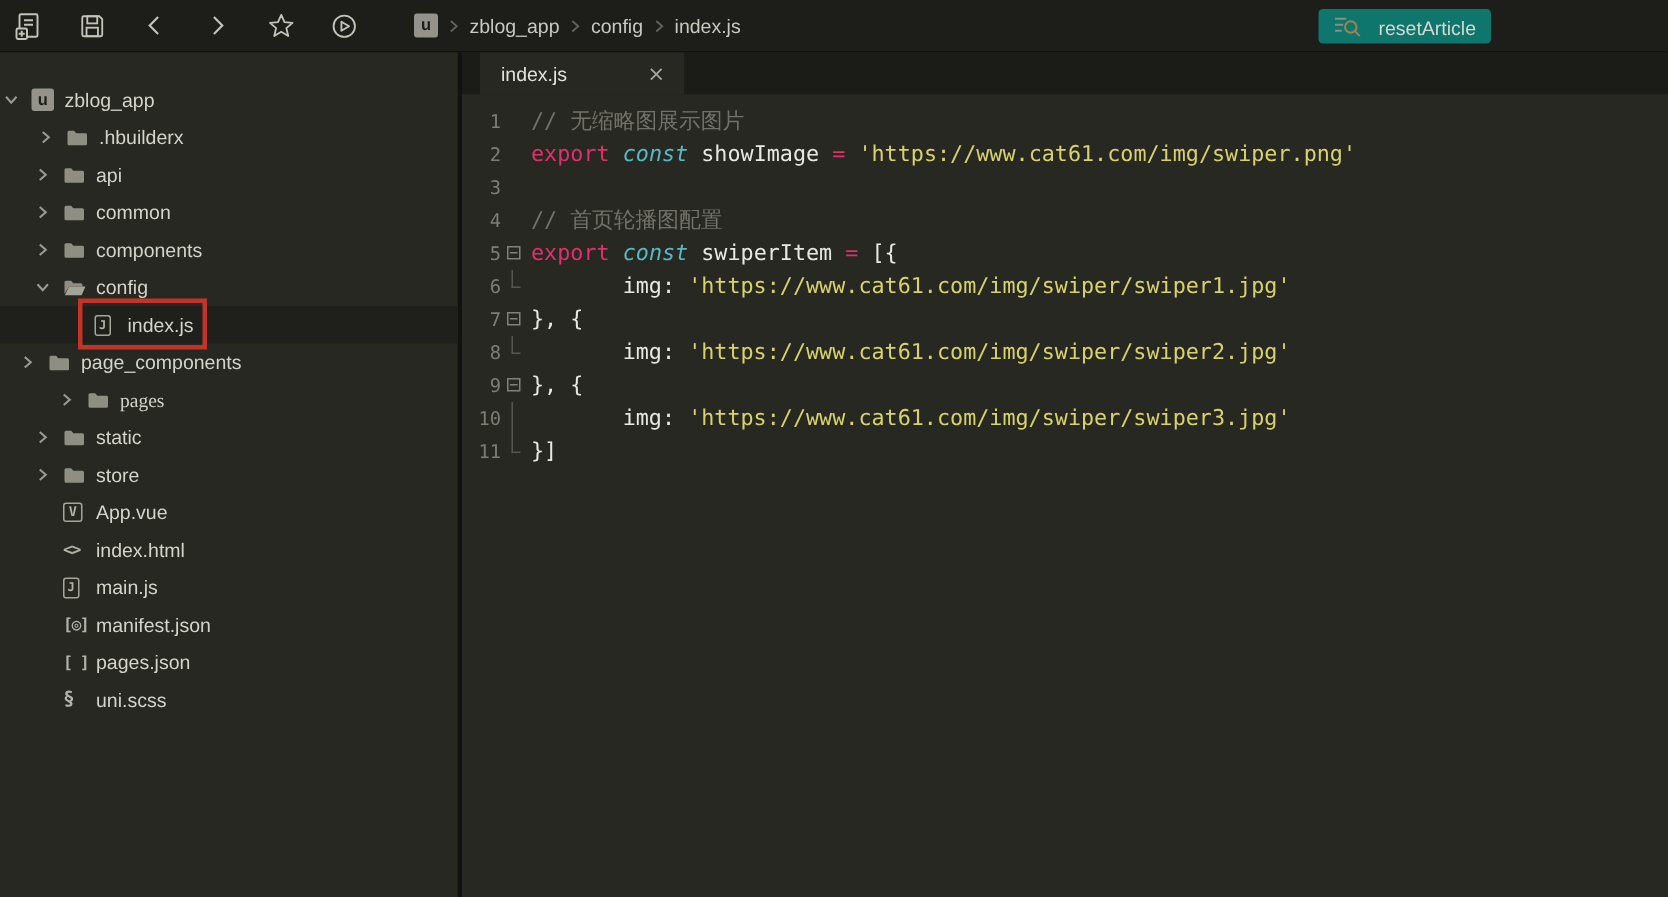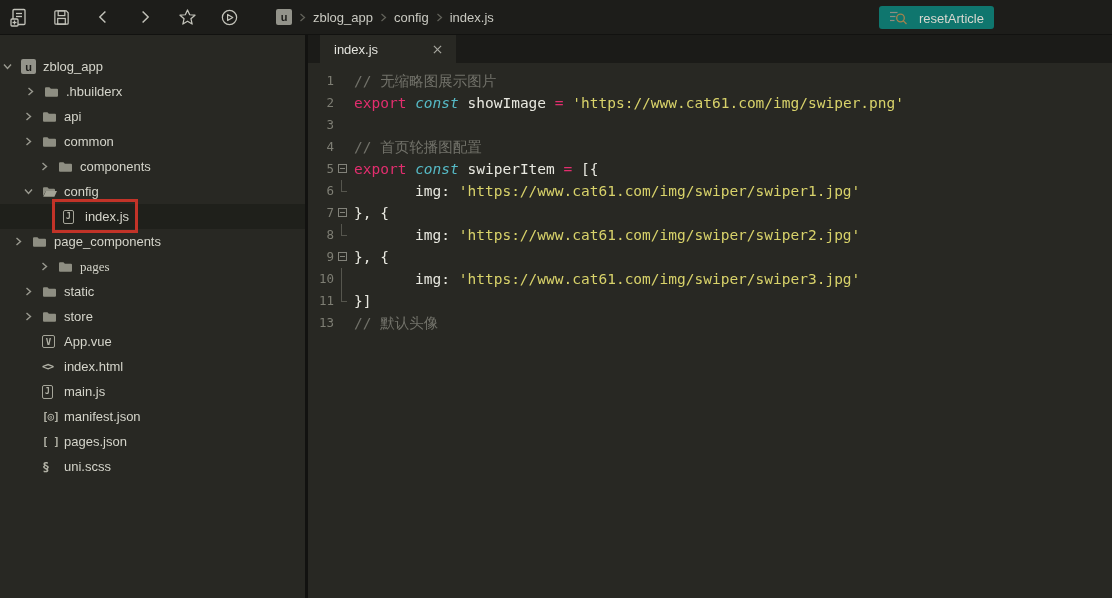--- a/index.html
+++ b/index.html
@@ -207,21 +207,21 @@
                 <path d="M2.5 1 L6.5 4.5 L2.5 8"></path>
               </svg>
             </span>
             <span class="fico-wrap">
               <svg width="15" height="13" viewBox="0 0 15 13">
                 <path d="M1 3.2 Q1 2.2 2 2.2 H5.4 L6.9 3.8 H13 Q14 3.8 14 4.8 V10.8 Q14 11.8 13 11.8 H2 Q1 11.8 1 10.8 Z" fill="#8e8e82"></path>
               </svg>
             </span>
             <span class="tree-label">common</span>
           </div>
-          <div class="tree-row" style="padding-left: 40px;">
+          <div class="tree-row" style="padding-left: 24px;">
             <span class="chev">
               <svg width="9" height="9" viewBox="0 0 9 9" fill="none" stroke="currentColor" stroke-width="1.4">
                 <path d="M2.5 1 L6.5 4.5 L2.5 8"></path>
               </svg>
             </span>
             <span class="fico-wrap">
               <svg width="15" height="13" viewBox="0 0 15 13">
                 <path d="M1 3.2 Q1 2.2 2 2.2 H5.4 L6.9 3.8 H13 Q14 3.8 14 4.8 V10.8 Q14 11.8 13 11.8 H2 Q1 11.8 1 10.8 Z" fill="#8e8e82"></path>
               </svg>
             </span>
@@ -423,22 +423,17 @@
             </span>
             <div class="code-content"><span class="tk-pl">       img: </span><span class="tk-str">'https://www.cat61.com/img/swiper/swiper3.jpg'</span></div>
           </div>
           <div class="code-line">
             <span class="ln">11</span>
             <span class="fold-col">
               <span class="guide-end"></span>
             </span>
             <div class="code-content"><span class="tk-pl">}]</span></div>
           </div>
-          <div class="code-line">
-            <span class="ln">13</span>
-            <span class="fold-col"></span>
-            <div class="code-content"><span class="tk-cmt">// 默认头像</span></div>
-          </div>
         </div>
     </div>
 
   </div>
 </div>
 
 </body></html>

